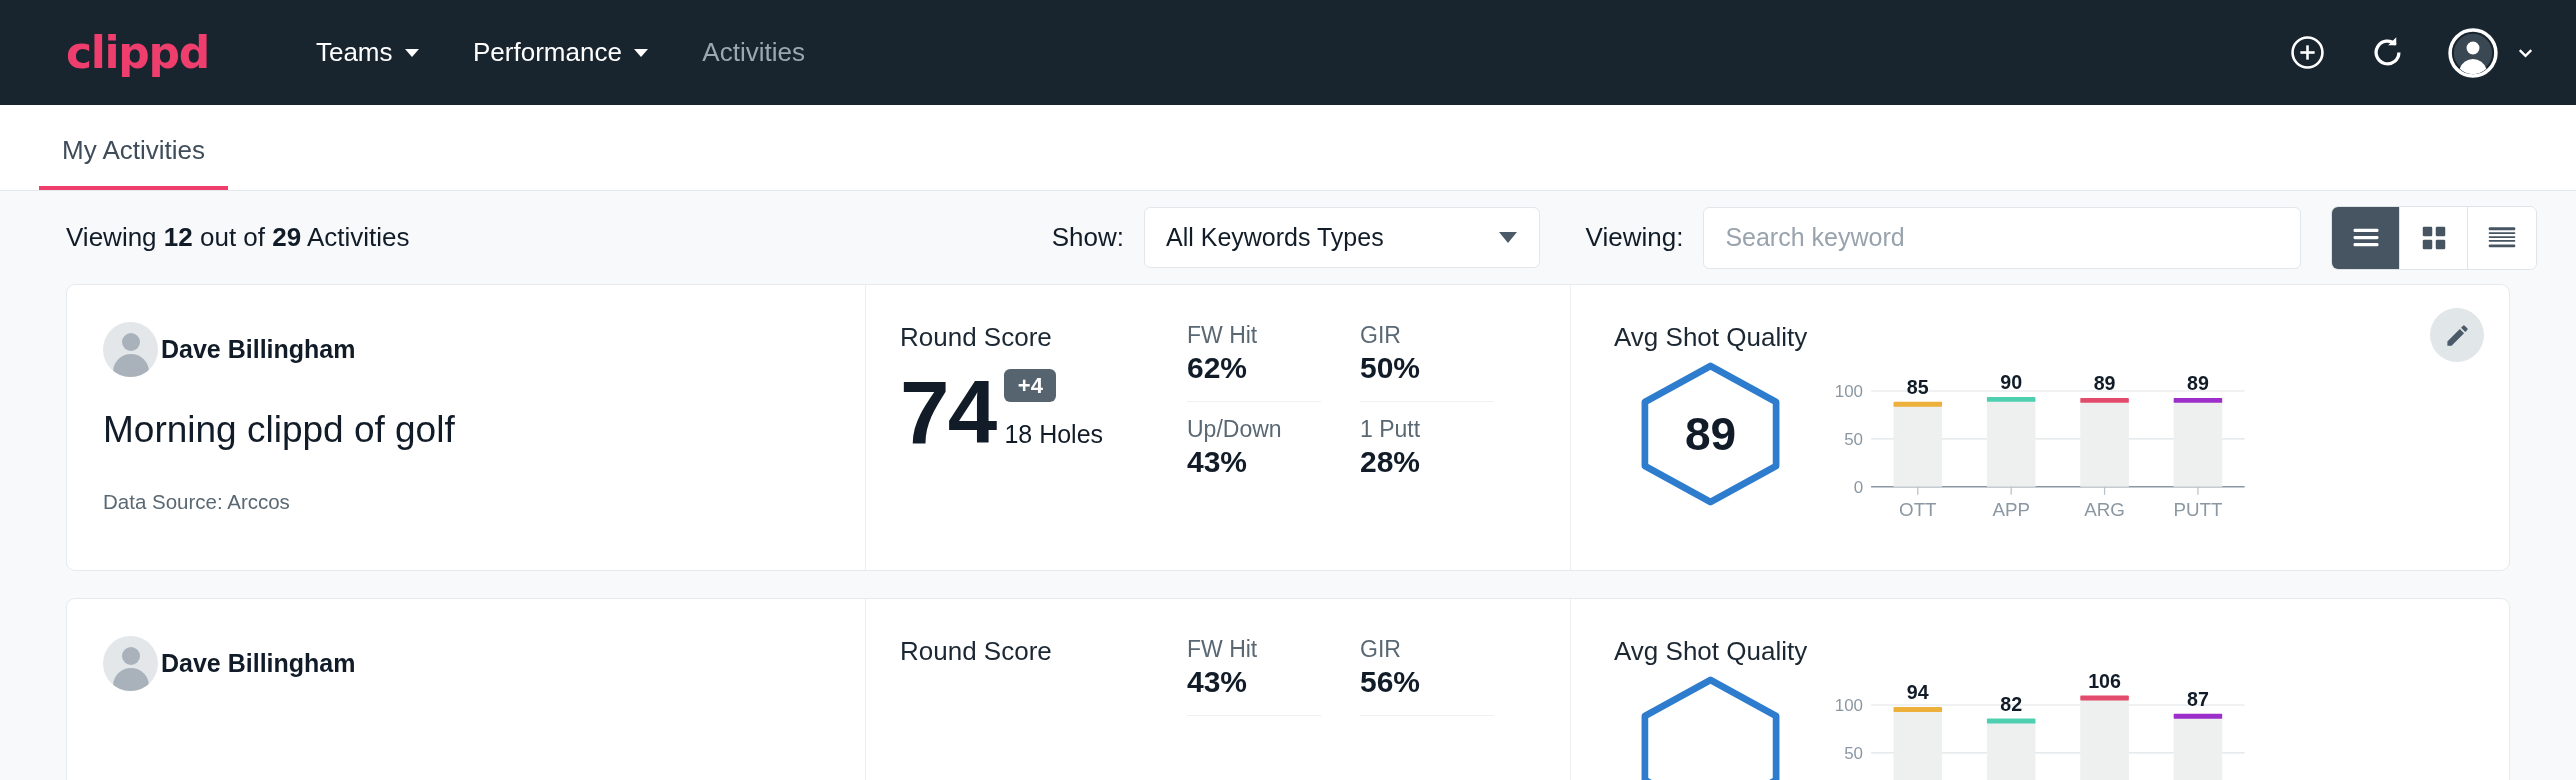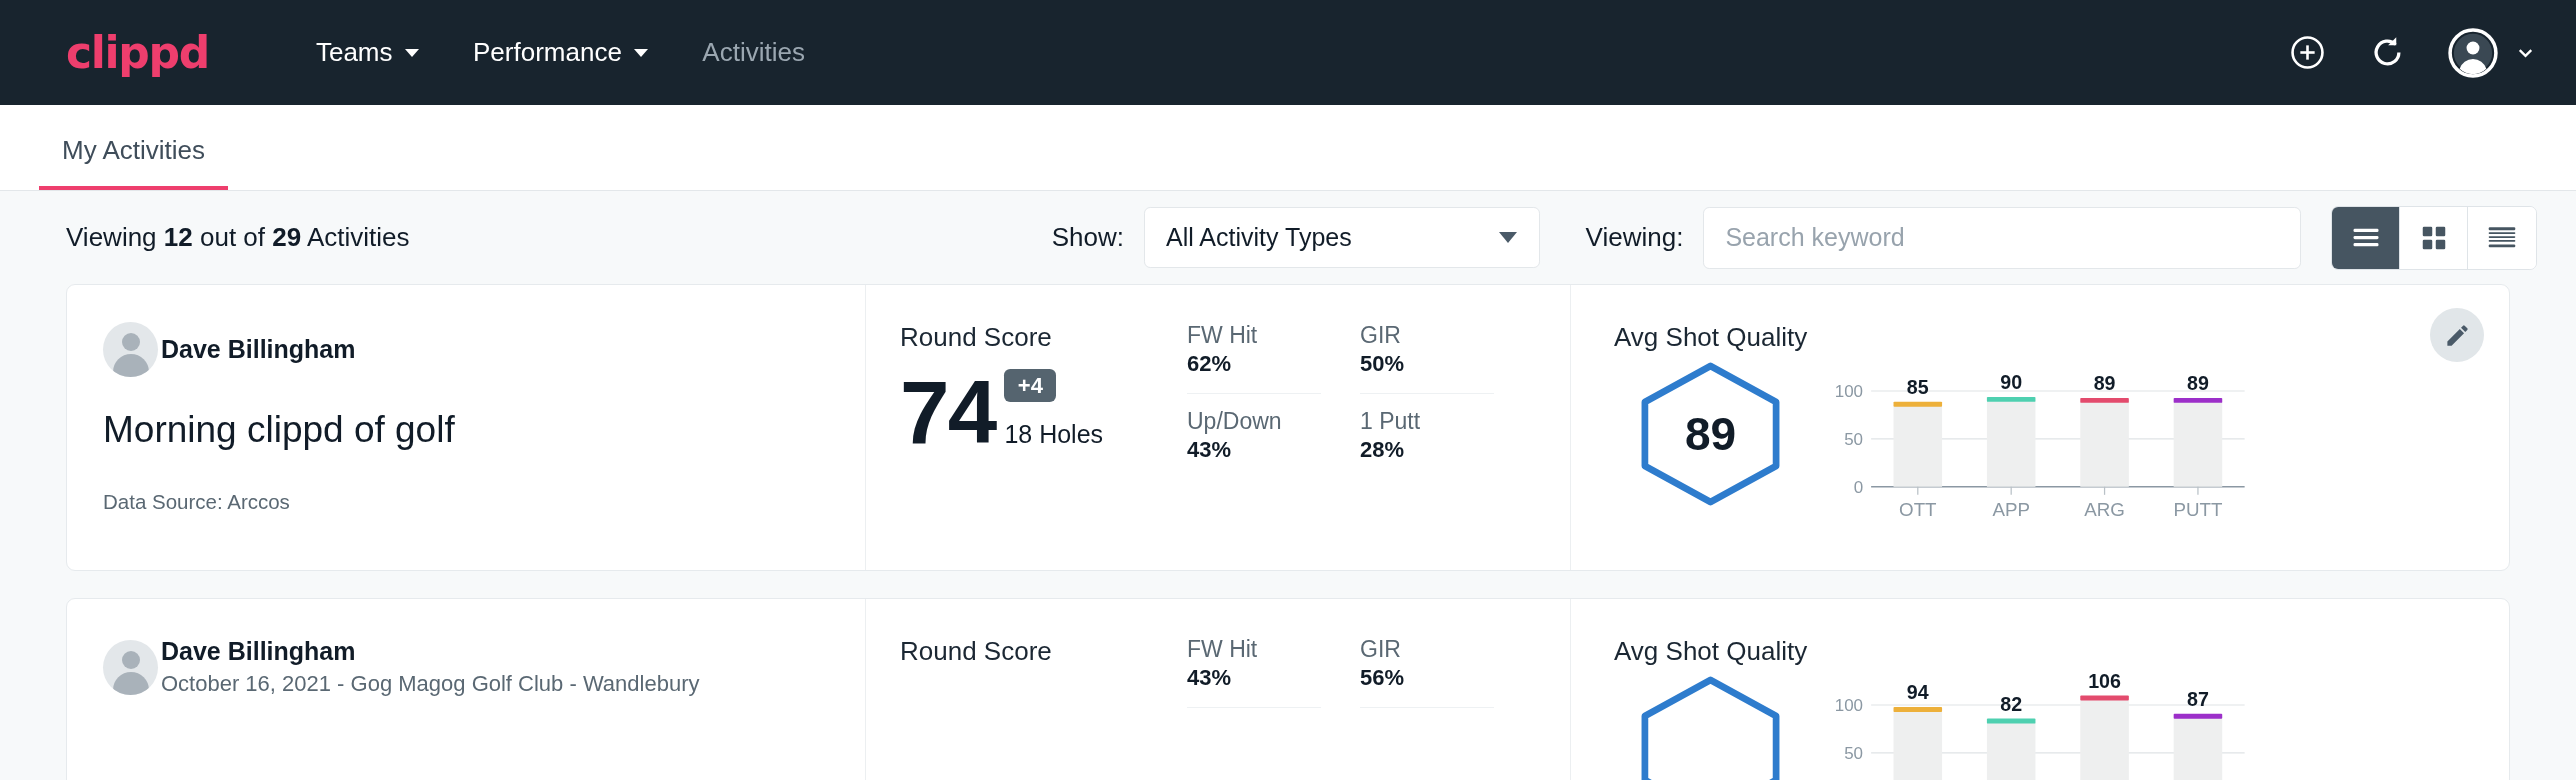--- a/index.html
+++ b/index.html
@@ -260,21 +260,21 @@
     padding: 37px 0 0 0;
     display: grid;
     grid-template-columns: 134px 134px;
     grid-template-rows: auto auto;
     column-gap: 39px;
     align-content: start;
     border-right: 1.8px solid #eceff1;
   }
   .stat { }
   .stat .k { font-size: 23px; color: #5a6873; }
-  .stat .v { font-size: 22px; font-weight: bold; color: #111c28; margin-top: 1.8px; }
+  .stat .v { font-size: 30px; font-weight: bold; color: #111c28; margin-top: 1.8px; }
   .stat.top { border-bottom: 1.8px solid #eef1f3; padding-bottom: 16px; margin-bottom: 14.3px; }
 
   .col-quality {
     flex: 1;
     padding: 37px 27px 0 43px;
     position: relative;
   }
   .q-body { display: flex; align-items: flex-start; margin-top: 5.4px; }
   .hexwrap { position: relative; width: 161px; height: 152px; flex: none; margin-left: 16px; }
   .hexnum {
@@ -350,21 +350,21 @@
 </div>
 
 <div class="filterbar">
   <div class="viewing">
     <span>Viewing </span><b>12</b><span> out of </span><b>29</b><span> Activities</span>
   </div>
 
   <div class="filter-mid">
     <div class="flabel">Show:</div>
     <div class="select-box">
-      <span class="val">All Activity Types</span>
+      <span class="val">All Keywords Types</span>
       <span class="dd"></span>
     </div>
     <div class="kw-gap"></div>
     <div class="flabel">Viewing:</div>
     <div class="search-box">
       <input type="text" placeholder="Search keyword" style="">
     </div>
     <div class="view-toggle">
       <div class="vt active">
         <svg width="32" height="25" viewBox="0 0 24 20">
@@ -483,21 +483,20 @@
       </div>
     </div>
   </div>
 
   <div class="card">
     <div class="col-left">
       <div class="who">
         <div class="who-av"></div>
         <div>
           <div class="who-name">Dave Billingham</div>
-          <div class="who-sub">October 16, 2021 - Gog Magog Golf Club - Wandlebury</div>
         </div>
       </div>
     </div>
 
     <div class="col-score">
       <div class="sec-label">Round Score</div>
       <div class="score-row">
         <div class="big-score"></div>
       </div>
     </div>

